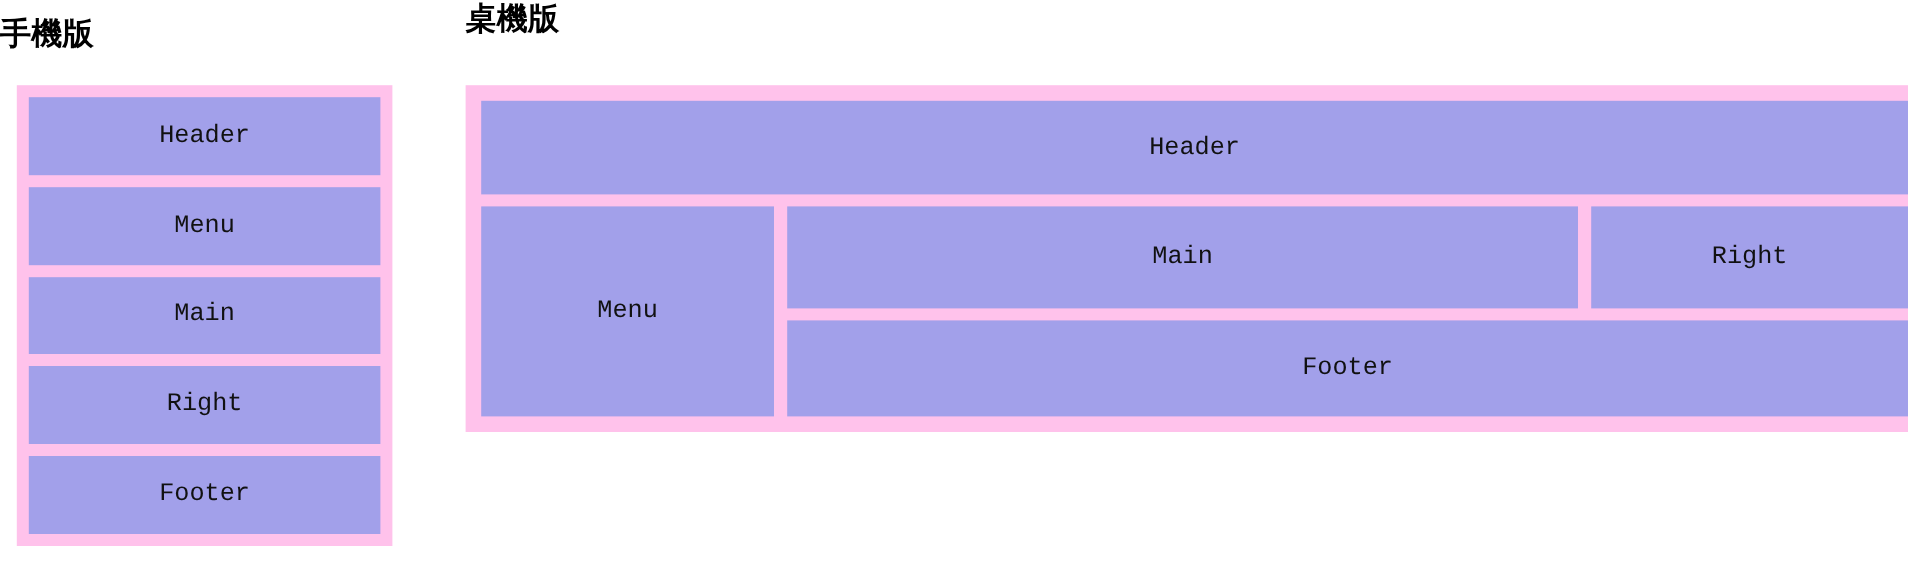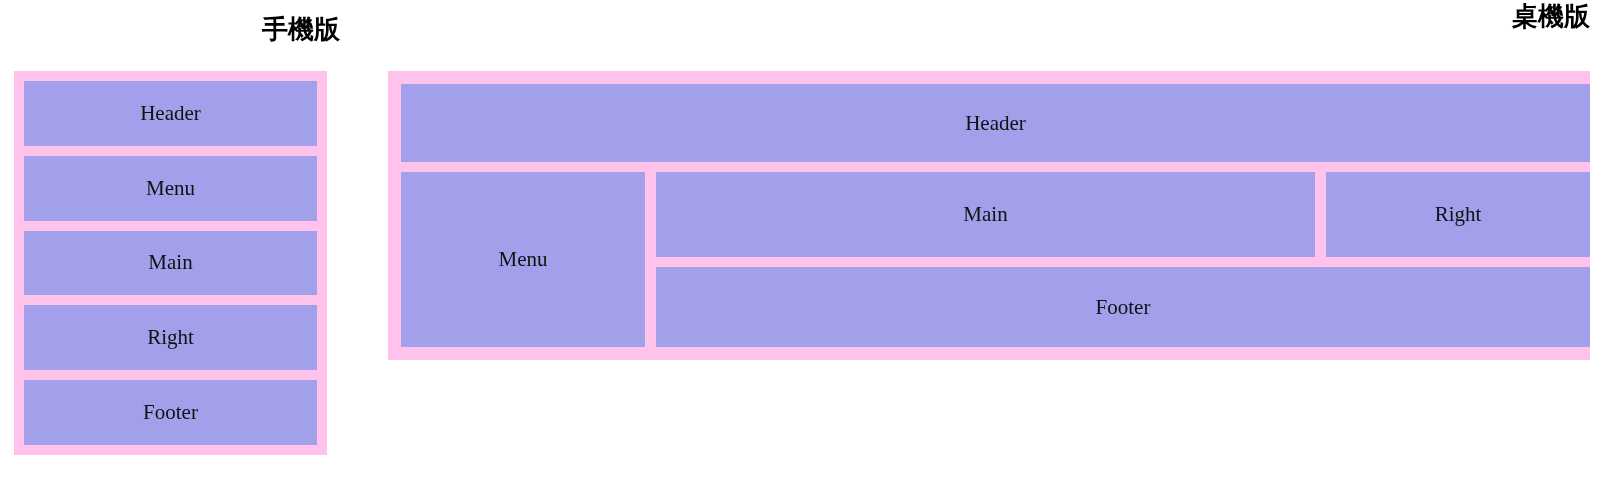--- a/index.html
+++ b/index.html
@@ -18,21 +18,21 @@
 
   
   .section-title {
     position: absolute;
     font-family: "DejaVu Sans", "Liberation Sans", sans-serif;
     font-weight: bold;
     font-size: 26px;
     line-height: 1;
     color: #000000;
     white-space: nowrap;
-    text-align: right;
+    text-align: left;
   }
   #title-mobile {
     left: 0;
     top: 16px;
     width: 340px;
   }
   #title-desktop {
     left: 388px;
     top: 3px;
     width: 1202px;
@@ -43,21 +43,21 @@
     position: absolute;
     background: #ffc2eb;
     box-sizing: border-box;
   }
   .cell {
     background: #a2a0ea;
     color: #111111;
     display: flex;
     align-items: center;
     justify-content: center;
-    font-family: Liberation Serif, serif;
+    font-family: Liberation Mono, monospace;
     font-size: 21px;
     line-height: 1;
     box-sizing: border-box;
   }
 
   
   #mobile-wrap {
     left: 14px;
     top: 71px;
     width: 313px;

